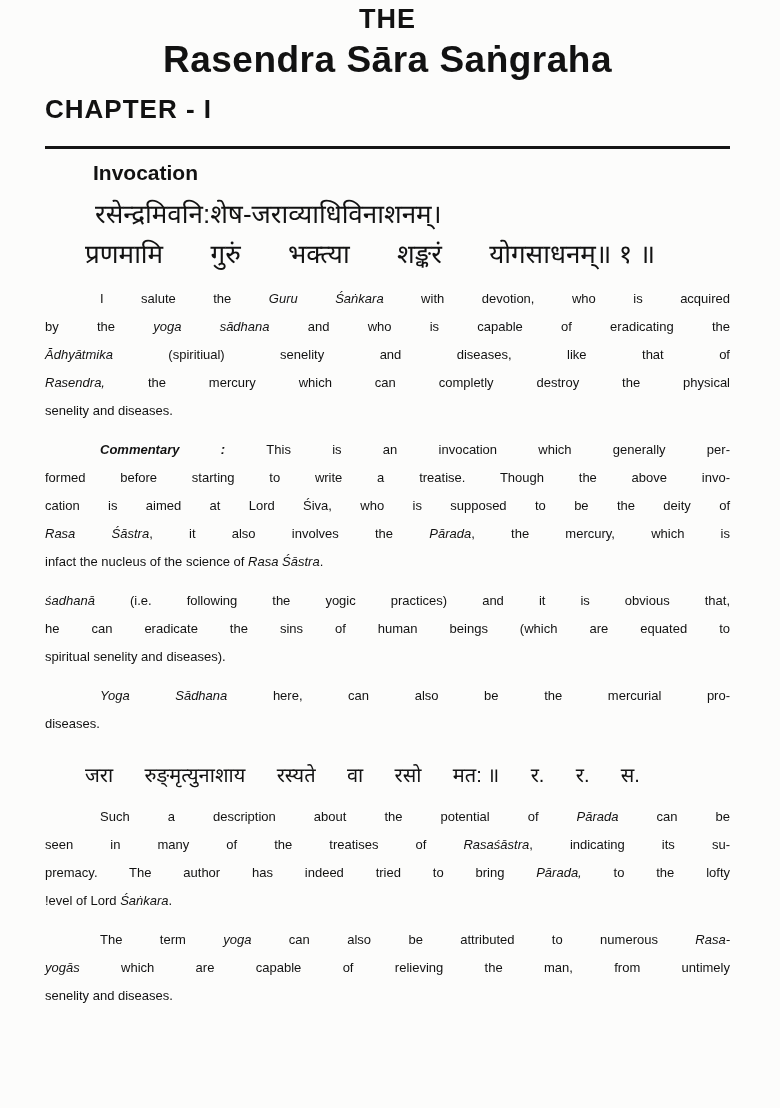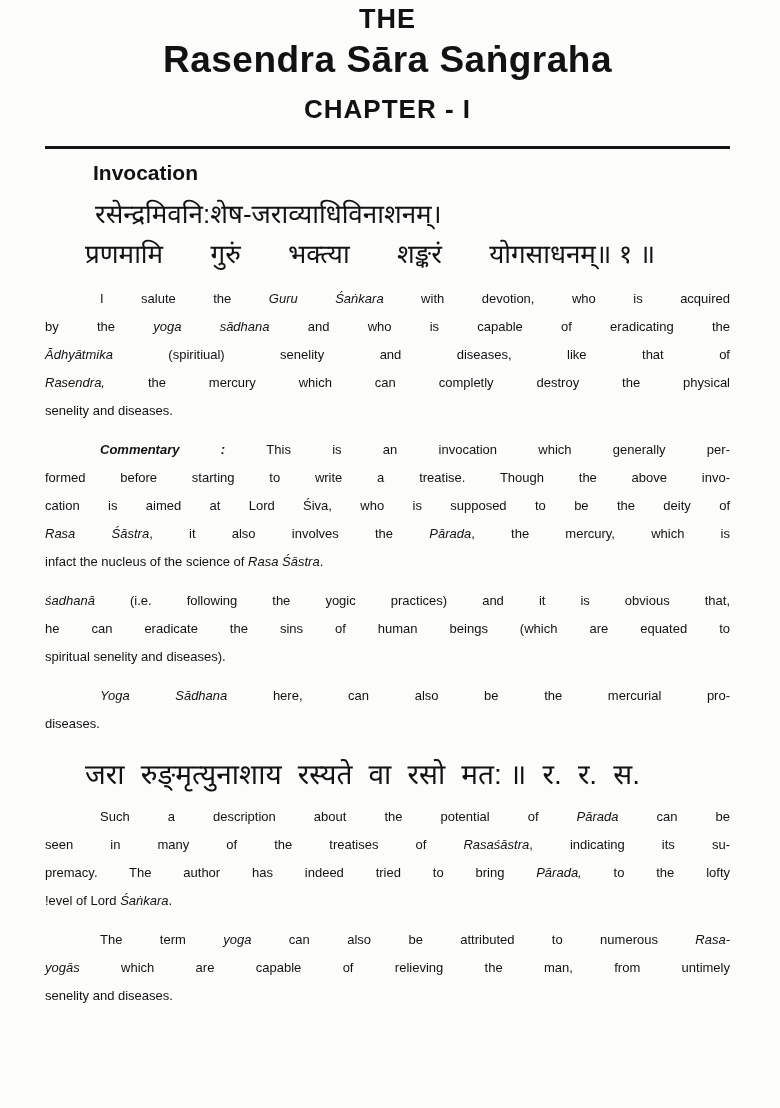--- a/index.html
+++ b/index.html
@@ -20,21 +20,21 @@
     text-align: center; font-weight: bold;
     font-size: 27px; line-height: 30px;
     padding-top: 4px; letter-spacing: 1px;
   }
   .title {
     text-align: center; font-weight: bold;
     font-size: 37px; line-height: 44px;
     margin-top: 4px; letter-spacing: 0.5px;
   }
   .chapter {
-    text-align: center; font-weight: bold;
+    font-weight: bold;
     font-size: 26px; line-height: 30px;
     margin-top: 12px; letter-spacing: 1px;
   }
   .rule {
     height: 3px; background: #161616;
     margin-top: 22px; border: none;
   }
   .invocation {
     font-weight: bold; font-size: 21px;
     line-height: 26px; margin-top: 11px; margin-left: 48px;
@@ -47,21 +47,21 @@
     display: flex; 
     margin-left: 50px; width: 555px;
   }
   .verse-line2 {
     display: flex; justify-content: space-between;
     margin-left: 40px; width: 570px; gap: 44px;
   }
   .quote {
     display: flex; justify-content: space-between;
     margin: 20px 12px 0 40px; width: 555px;
-    font-size: 28px; line-height: 34px;
+    font-size: 20px; line-height: 34px;
   }
   .para {
     font-size: 13px; line-height: 28px;
     margin-top: 11px;
   }
   .para .line { text-align: justify; text-align-last: justify; }
   .para .line.last { text-align: left; text-align-last: left; }
   .para .line.first { text-indent: 55px; }
   .it { font-style: italic; }
   .bd { font-weight: bold; }

